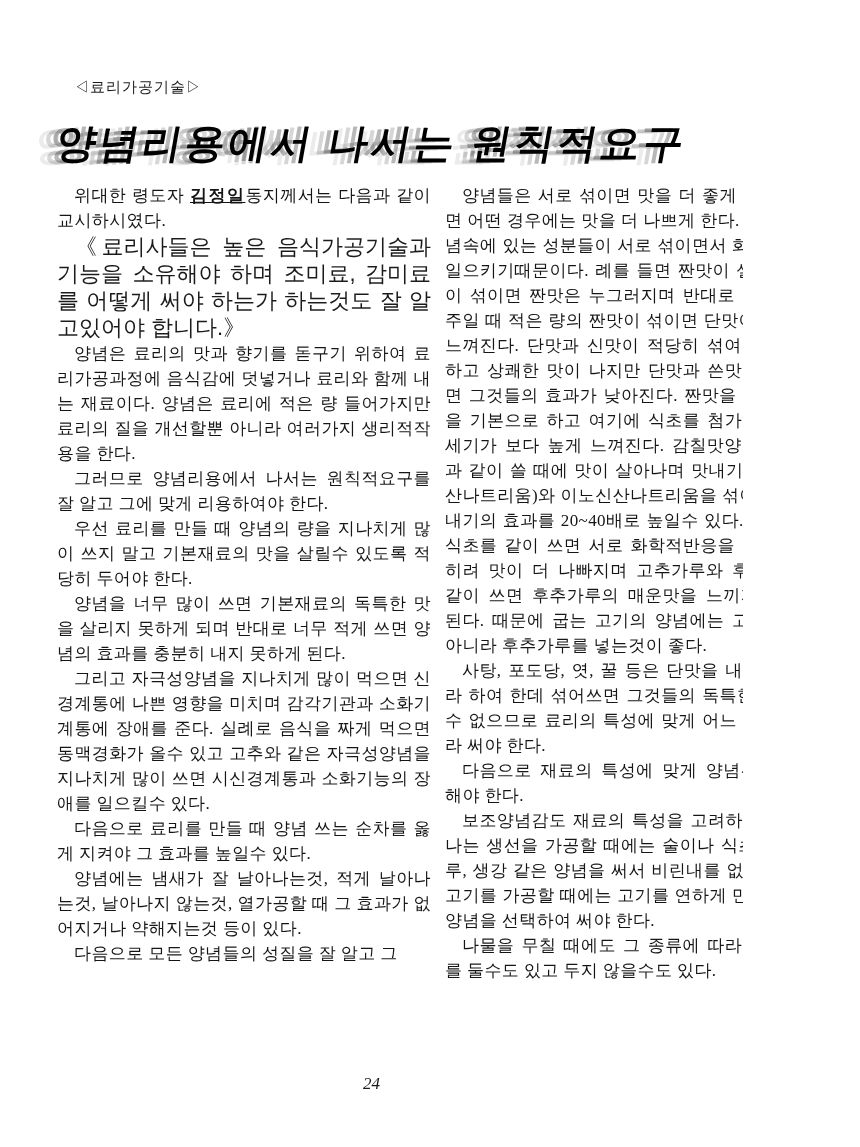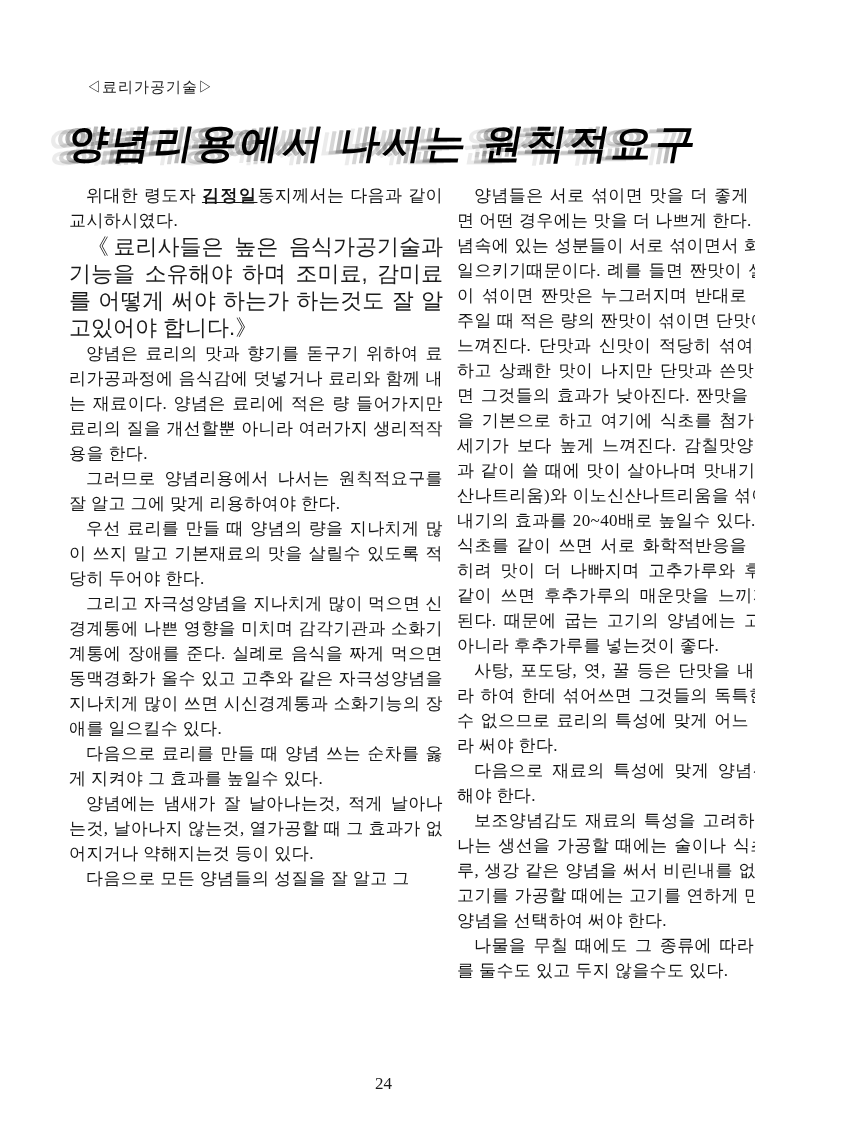--- a/index.html
+++ b/index.html
@@ -8,21 +8,20 @@
     background: #ffffff;
   }
   .page {
     position: relative;
     width: 743px;
     height: 1147px;
     background: #ffffff;
     color: #151515;
     font-family: "Liberation Serif", serif;
     overflow: hidden;
-    margin-left: 12px;
   }
   .section-label {
     position: absolute;
     left: 74px;
     top: 78px;
     font-family: "Liberation Sans", sans-serif;
     font-size: 15px;
     letter-spacing: 1px;
     color: #1a1a1a;
   }
@@ -84,37 +83,39 @@
     text-decoration: underline;
   }
   .page-number {
     position: absolute;
     left: 0;
     right: 0;
     top: 1074px;
     text-align: center;
     font-size: 17px;
     color: #1a1a1a;
+    font-style: italic;
   }
 </style>
 </head>
 <body>
 
 <div class="page">
   <div class="section-label">◁료리가공기술▷</div>
 
   <div class="article-title">양념리용에서 나서는 원칙적요구</div>
 
   <div class="columns">
     <div class="col">
         <p class="lead"><span>위대한 령도자 </span><b>김정일</b><span>동지께서는 다음과 같이 교시하시였다.</span></p>
         <p class="quote">《료리사들은 높은 음식가공기술과 기능을 소유해야 하며 조미료, 감미료를 어떻게 써야 하는가 하는것도 잘 알고있어야 합니다.》</p>
         <p class="body">양념은 료리의 맛과 향기를 돋구기 위하여 료리가공과정에 음식감에 덧넣거나 료리와 함께 내는 재료이다. 양념은 료리에 적은 량 들어가지만 료리의 질을 개선할뿐 아니라 여러가지 생리적작용을 한다.</p>
         <p class="body">그러므로 양념리용에서 나서는 원칙적요구를 잘 알고 그에 맞게 리용하여야 한다.</p>
         <p class="body">우선 료리를 만들 때 양념의 량을 지나치게 많이 쓰지 말고 기본재료의 맛을 살릴수 있도록 적당히 두어야 한다.</p>
+        <p class="body">양념을 너무 많이 쓰면 기본재료의 독특한 맛을 살리지 못하게 되며 반대로 너무 적게 쓰면 양념의 효과를 충분히 내지 못하게 된다.</p>
         <p class="body">그리고 자극성양념을 지나치게 많이 먹으면 신경계통에 나쁜 영향을 미치며 감각기관과 소화기계통에 장애를 준다. 실례로 음식을 짜게 먹으면 동맥경화가 올수 있고 고추와 같은 자극성양념을 지나치게 많이 쓰면 시신경계통과 소화기능의 장애를 일으킬수 있다.</p>
         <p class="body">다음으로 료리를 만들 때 양념 쓰는 순차를 옳게 지켜야 그 효과를 높일수 있다.</p>
         <p class="body">양념에는 냄새가 잘 날아나는것, 적게 날아나는것, 날아나지 않는것, 열가공할 때 그 효과가 없어지거나 약해지는것 등이 있다.</p>
         <p class="body">다음으로 모든 양념들의 성질을 잘 알고 그</p>
       </div>
     <div class="col">
         <p class="body">양념들은 서로 섞이면 맛을 더 좋게 하는가 하면 어떤 경우에는 맛을 더 나쁘게 한다. 그것은 양념속에 있는 성분들이 서로 섞이면서 화학반응을 일으키기때문이다. 례를 들면 짠맛이 셀 때 단맛이 섞이면 짠맛은 누그러지며 반대로 단맛이 위주일 때 적은 량의 짠맛이 섞이면 단맛이 더 세게 느껴진다. 단맛과 신맛이 적당히 섞여지면 시원하고 상쾌한 맛이 나지만 단맛과 쓴맛이 섞여지면 그것들의 효과가 낮아진다. 짠맛을 내는 소금을 기본으로 하고 여기에 식초를 첨가하면 짠맛세기가 보다 높게 느껴진다. 감칠맛양념은 소금과 같이 쓸 때에 맛이 살아나며 맛내기(글루타민산나트리움)와 이노신산나트리움을 섞어 쓰면 맛내기의 효과를 20~40배로 높일수 있다. 맛내기와 식초를 같이 쓰면 서로 화학적반응을 일으켜 오히려 맛이 더 나빠지며 고추가루와 후추가루를 같이 쓰면 후추가루의 매운맛을 느끼지 못하게 된다. 때문에 굽는 고기의 양념에는 고추가루가 아니라 후추가루를 넣는것이 좋다.</p>
         <p class="body">사탕, 포도당, 엿, 꿀 등은 단맛을 내는 양념이라 하여 한데 섞어쓰면 그것들의 독특한 맛을 낼수 없으므로 료리의 특성에 맞게 어느 하나를 골라 써야 한다.</p>
         <p class="body">다음으로 재료의 특성에 맞게 양념선택을 잘 해야 한다.</p>
         <p class="body">보조양념감도 재료의 특성을 고려하여 비린내 나는 생선을 가공할 때에는 술이나 식초, 고추가루, 생강 같은 양념을 써서 비린내를 없애며 질긴 고기를 가공할 때에는 고기를 연하게 만들어주는 양념을 선택하여 써야 한다.</p>

